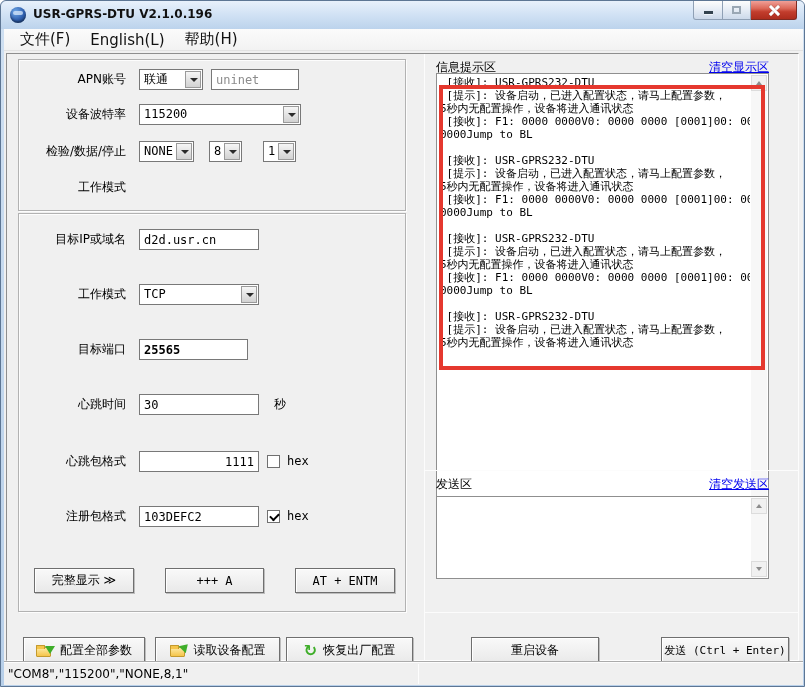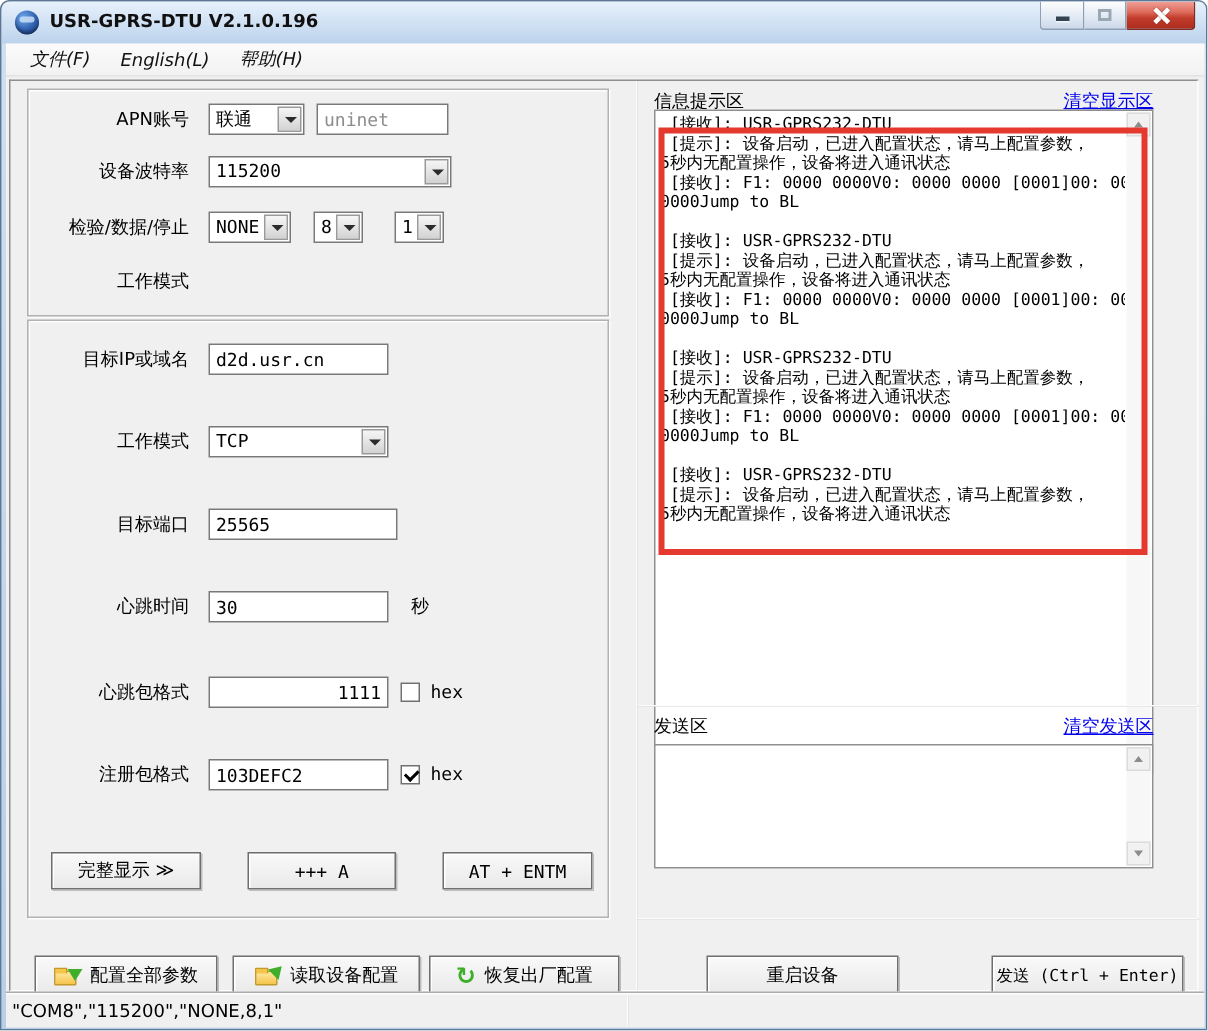--- a/index.html
+++ b/index.html
@@ -30,21 +30,21 @@
   .glyph-close::before,.glyph-close::after { content:""; position:absolute; left:5px; top:0; width:3px; height:13px;
     background:#fff; box-shadow:0 0 1px #7e2a22; }
   .glyph-close::before { transform:rotate(45deg); }
   .glyph-close::after { transform:rotate(-45deg); }
 
   
   .client { position:absolute; left:3px; top:28px; width:799px; height:656px; background:#f0f0f0; overflow:hidden; }
 
   .menubar { position:absolute; left:0; top:0; width:799px; height:22px;
     background:linear-gradient(#fbfbfb,#f2f2f2); border-bottom:1px solid #e2e2e2; display:flex; align-items:center; padding-left:6px; }
-  .menu-item { font-size:12px; color:#111; padding:3px 10px; cursor:default;font-style:italic; }
+  .menu-item { font-size:15px; color:#111; padding:3px 10px; cursor:default; }
 
   .main-frame { position:absolute; left:2px; top:24px; width:793px; height:608px;
     border:1px solid; border-color:#8e8e8e #fdfdfd #fdfdfd #8e8e8e; background:#f0f0f0; }
 
   .vdivider { position:absolute; left:420px; top:25px; width:1px; height:606px; background:#aeaeae; border-right:1px solid #fcfcfc; }
   .hdivider { position:absolute; height:1px; background:#aeaeae; border-bottom:1px solid #fcfcfc; }
 
   .groupbox { position:absolute; border:1px solid #b2b2b2; box-shadow:1px 1px 0 #fdfdfd, inset 1px 1px 0 #fdfdfd; }
   .gb1 { left:14px; top:30px; width:388px; height:152px; }
   .gb2 { left:14px; top:184px; width:388px; height:399px; }
@@ -200,21 +200,21 @@
       <div class="combo" style="left:135px;width:120px">
         <span class="combo-val">TCP</span>
         <span class="combo-btn">
             <i class="combo-arr"></i>
           </span>
       </div>
     </div>
 
     <div class="frow" style="top:310px">
       <span class="flabel">目标端口</span>
-      <input class="tinput" style="left: 135px; width: 126px;" value="25565">
+      <input class="tinput" style="left: 135px; width: 109px; font-weight: bold;" value="25565">
     </div>
 
     <div class="frow" style="top:365px">
       <span class="flabel">心跳时间</span>
       <input class="tinput" style="left: 135px; width: 120px;" value="30">
       <span class="unit-label" style="left:270px">秒</span>
     </div>
 
     <div class="frow" style="top:422px">
       <span class="flabel">心跳包格式</span>

